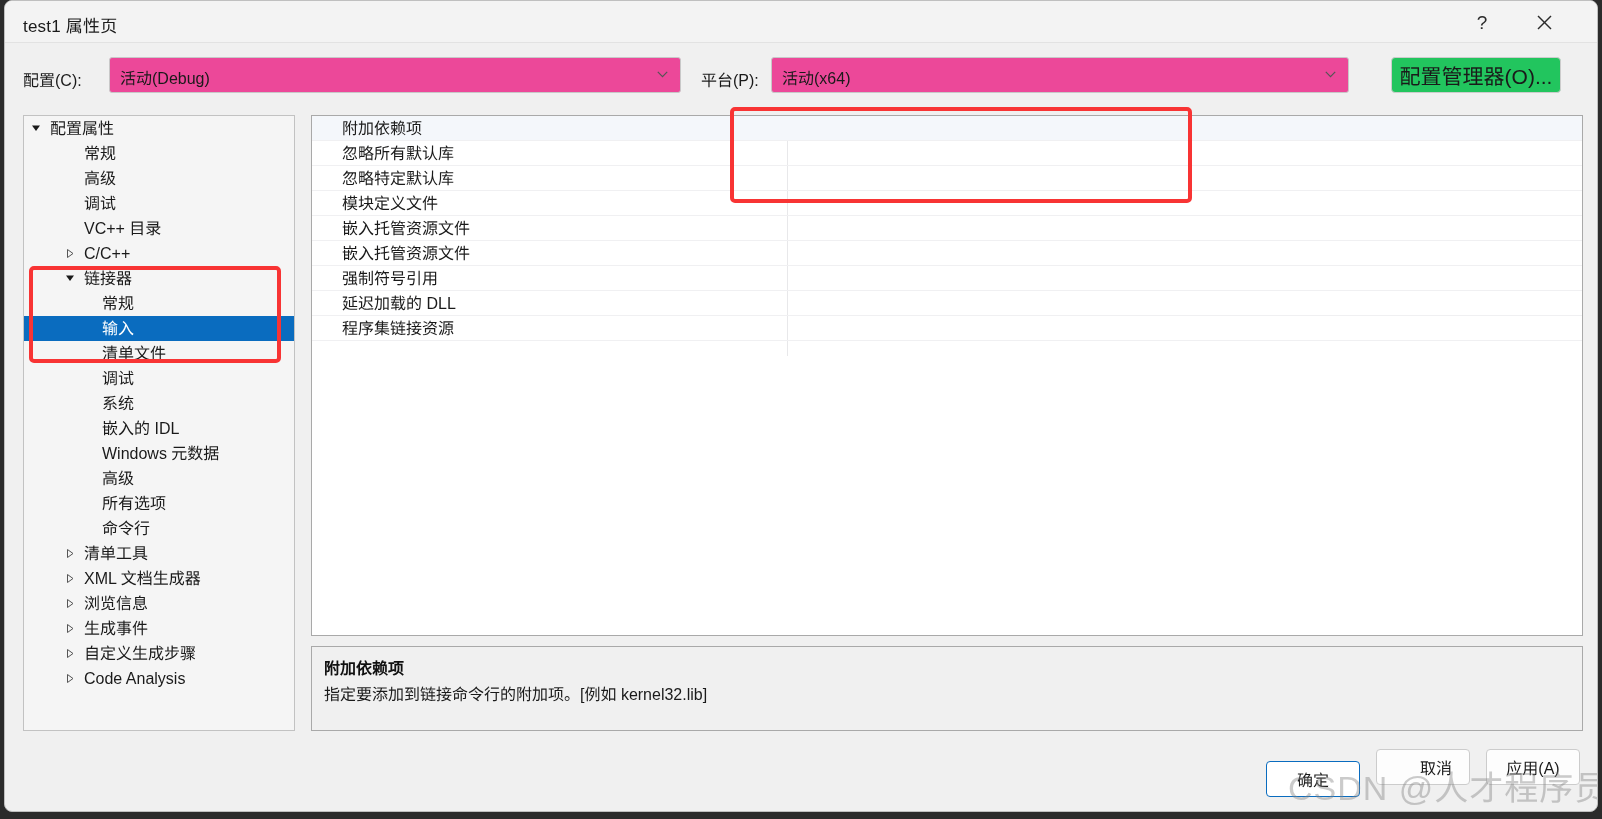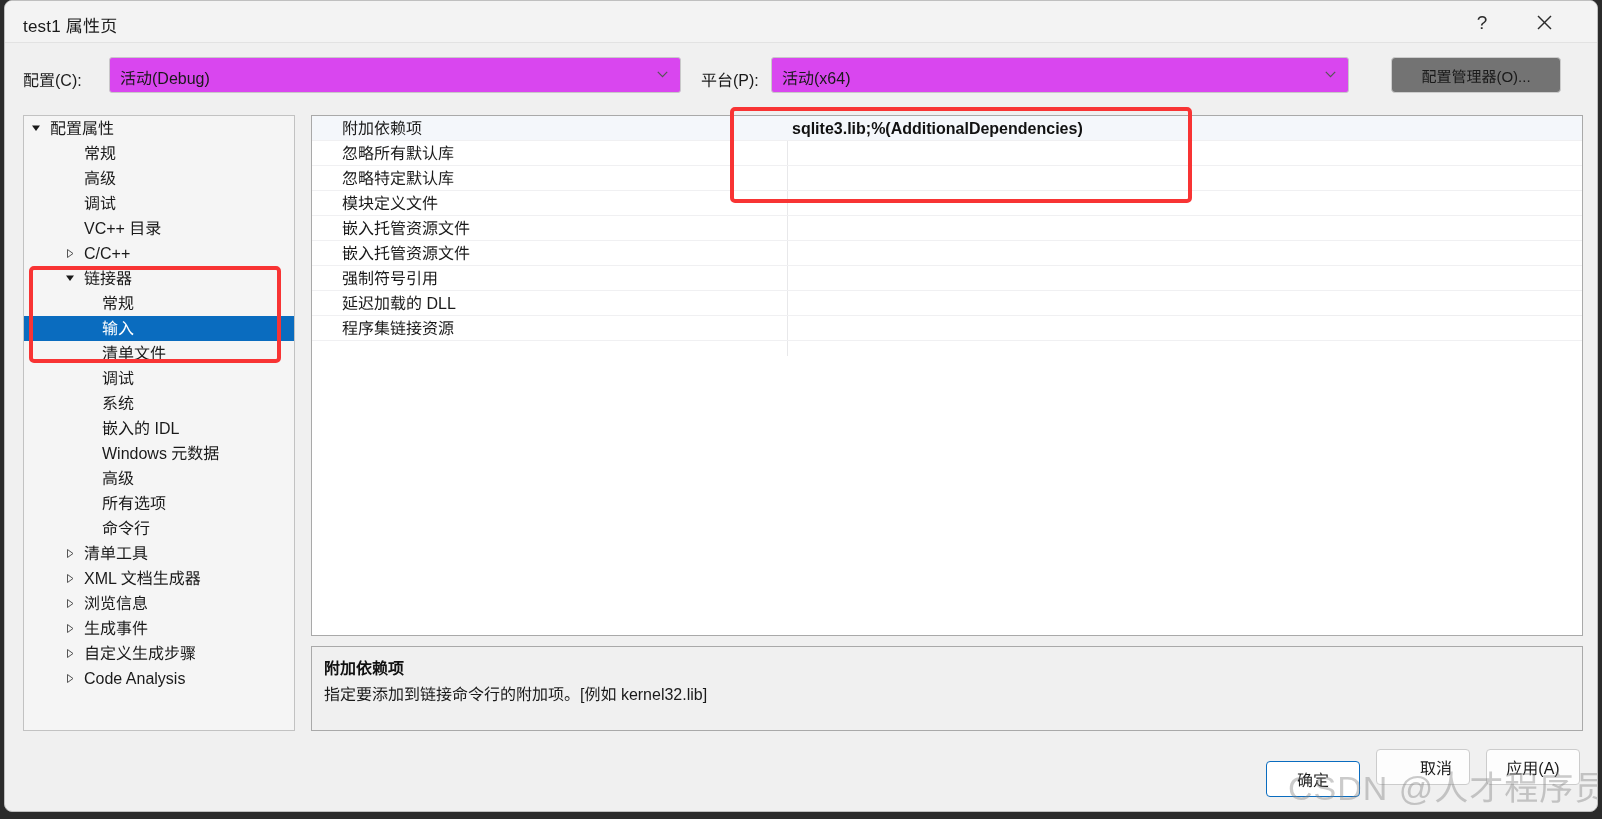--- a/index.html
+++ b/index.html
@@ -88,21 +88,21 @@
     color: #1a1a1a;
     white-space: nowrap;
   }
   .lbl-config   { left: 18px; }
   .lbl-platform { left: 696px; }
 
   .combo {
     position: absolute;
     top: 0;
     height: 36px;
-    background: #d946ef;
+    background: #ec4899;
     border: 1px solid #c8c8c8;
     border-radius: 3px;
     box-sizing: border-box;
     padding-left: 15px;
   }
   .combo .combo-value {
     position: absolute;
     left: 10px;
     top: 7px;
     font-size: 16px;
@@ -120,28 +120,28 @@
 
   .combo-config   { left: 104px;  width: 572px; }
   .combo-platform { left: 766px;  width: 578px; }
 
   .cfgmgr-btn {
     position: absolute;
     left: 1386px;
     top: 0;
     width: 170px;
     height: 36px;
-    background: #737373;
+    background: #22c55e;
     border: 1px solid #cccccc;
     border-radius: 4px;
     box-sizing: border-box;
     display: flex;
     align-items: center;
     justify-content: center;
-    font-size: 15px;
+    font-size: 21px;
     color: #1a1a1a;
     white-space: nowrap;
     cursor: default;
   }
 
   
   .tree-panel {
     position: absolute;
     left: 18px;
     top: 114px;
@@ -419,21 +419,20 @@
             <svg width="9" height="9" viewBox="0 0 9 9">
               <polygon points="1.5,0.5 1.5,8.5 7,4.5" fill="none" stroke="#555" stroke-width="1"></polygon>
             </svg>
           </span><span class="tw-label">Code Analysis</span></div>
       </div>
 
     <div class="grid-panel" id="grid-panel">
       <div class="col-divider"></div>
     <div class="grid-row first">
           <span class="cell-name">附加依赖项</span>
-          <span class="cell-value">sqlite3.lib;%(AdditionalDependencies)</span>
         </div>
         <div class="grid-row">
           <span class="cell-name">忽略所有默认库</span>
           <span class="cell-value"></span>
         </div>
         <div class="grid-row">
           <span class="cell-name">忽略特定默认库</span>
           <span class="cell-value"></span>
         </div>
         <div class="grid-row">

